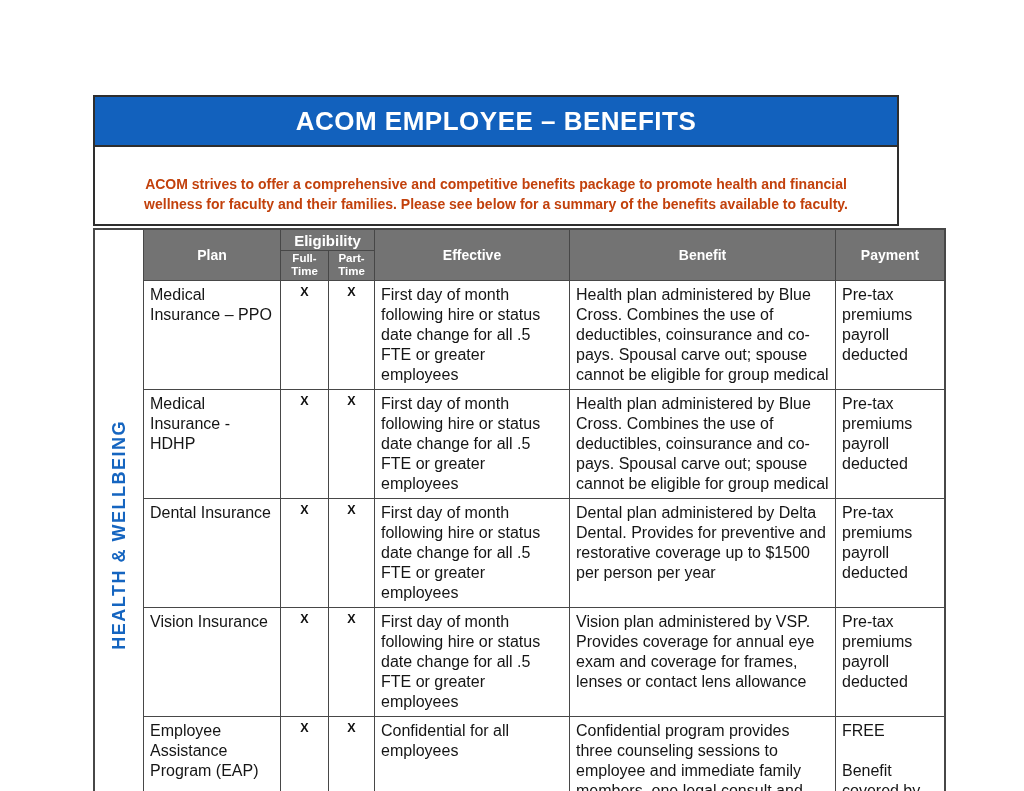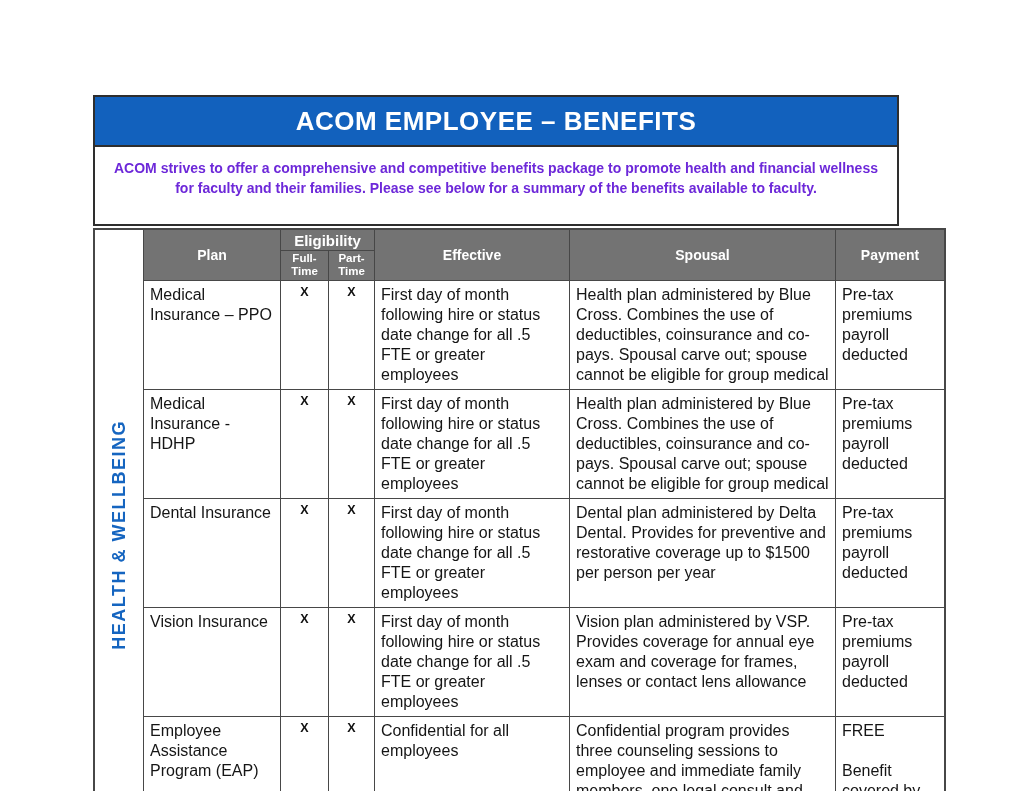--- a/index.html
+++ b/index.html
@@ -40,26 +40,26 @@
     color: #ffffff;
     font-size: 26px;
     font-weight: bold;
     letter-spacing: 0.5px;
   }
   .intro {
     box-sizing: border-box;
     padding: 12px 18px 0 18px;
   }
   .intro p {
-    margin: 0;
+    margin: 16px;
     font-size: 14px;
     font-weight: bold;
     line-height: 1.4;
     text-align: center;
-    color: #6d28d9;
+    color: #c2410c;
   }
 
   
   table.benefits {
     position: absolute;
     left: 93px;
     top: 228px;
     width: 849px;
     table-layout: fixed;
     border-collapse: separate;
@@ -169,21 +169,21 @@
     <col style="width:108px">
   </colgroup>
   <tbody>
     <tr class="hrowA">
       <td class="label-cell" rowspan="7">
         <span class="vertical-label">HEALTH &amp; WELLBEING</span>
       </td>
       <th class="h-main h-plan" rowspan="2">Plan</th>
       <th class="h-elig" colspan="2">Eligibility</th>
       <th class="h-main" rowspan="2">Effective</th>
-      <th class="h-main" rowspan="2">Spousal</th>
+      <th class="h-main" rowspan="2">Benefit</th>
       <th class="h-main last-col" rowspan="2">Payment</th>
     </tr>
     <tr class="hrowB">
       <th class="h-full">Full-Time</th>
       <th class="h-part">Part-Time</th>
     </tr>
 
     <tr class="r1">
       <td class="cell">Medical Insurance – PPO</td>
       <td class="x-cell">X</td>

